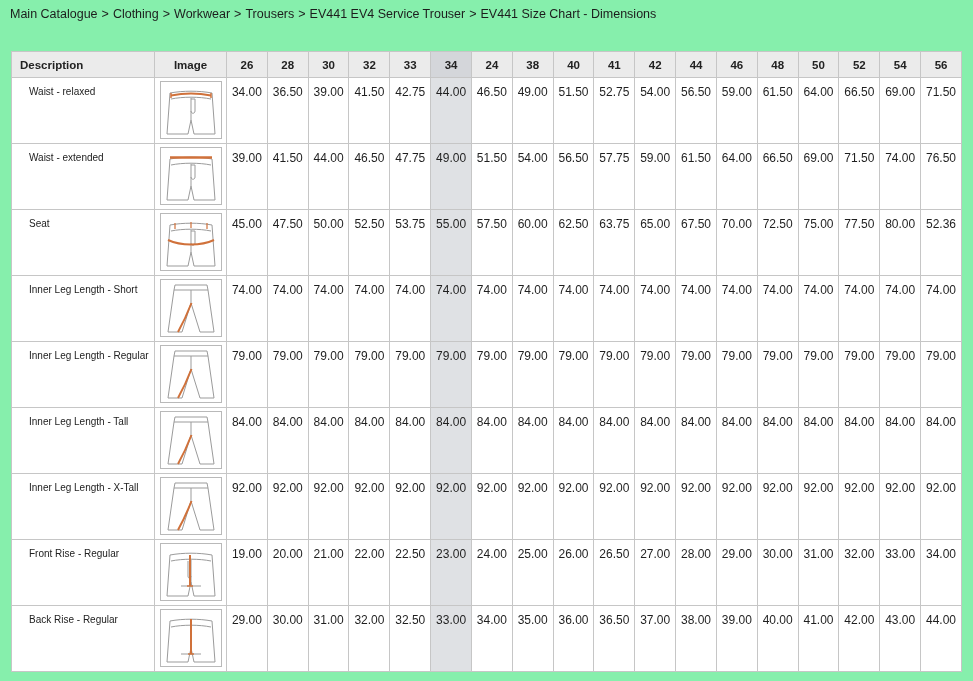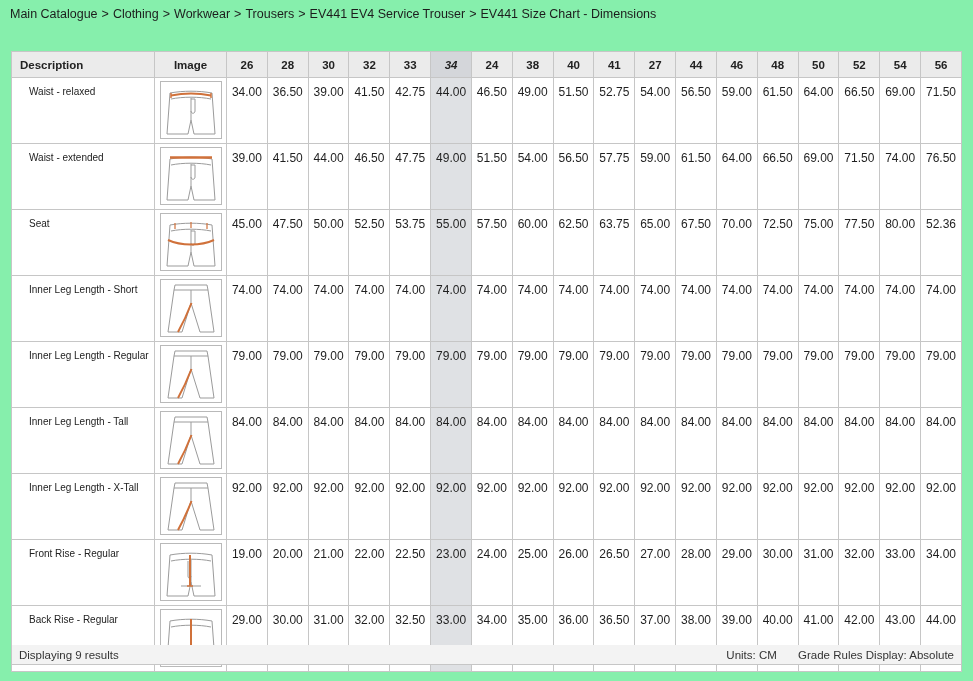--- a/index.html
+++ b/index.html
@@ -14,21 +14,21 @@
   table.sizechart { border-collapse:collapse; table-layout:fixed; width:951px; background:#fff; }
   table.sizechart th, table.sizechart td { border:1px solid #c6c6c6; overflow:hidden; }
 
   col.desc-col  { width:143px; }
   col.img-col   { width:72px; }
 
   thead th { background:#ebebeb; height:26px; font-size:11.5px; font-weight:bold; color:#222; vertical-align:middle; }
   thead th.desc-h { text-align:left; padding-left:8px; }
   thead th.img-h  { text-align:center;margin-top:35px; }
   thead th.size-h { text-align:center;margin-left:15px; }
-  thead th.size-h.hl { background:#d4d6da;font-style:italic; }
+  thead th.size-h.hl { background:#d4d6da; }
 
   tbody td { height:65px; vertical-align:top; background:#fff; }
   tbody td.desc-c { font-size:10px; color:#222; padding:8px 4px 0 17px; text-align:left; }
   tbody td.img-c  { text-align:center; padding-top:3px; }
   tbody td.val-c  { text-align:center; font-size:12px; color:#1f1f1f; padding-top:7px; font-weight:500; }
   tbody td.val-c.hl { background:#dfe1e4; }
 
   .thumb { display:inline-block; width:62px; height:58px; border:1px solid #b9b9b9; background:#fff; }
   .thumb svg { display:block; width:100%; height:100%; }
 
@@ -76,21 +76,21 @@
             <th class="size-h">26</th>
             <th class="size-h">28</th>
             <th class="size-h">30</th>
             <th class="size-h">32</th>
             <th class="size-h">33</th>
             <th class="size-h hl">34</th>
             <th class="size-h">24</th>
             <th class="size-h">38</th>
             <th class="size-h">40</th>
             <th class="size-h">41</th>
-            <th class="size-h">27</th>
+            <th class="size-h">42</th>
             <th class="size-h">44</th>
             <th class="size-h">46</th>
             <th class="size-h">48</th>
             <th class="size-h">50</th>
             <th class="size-h">52</th>
             <th class="size-h">54</th>
             <th class="size-h">56</th>
           </tr>
       </thead>
       <tbody>
@@ -354,21 +354,14 @@
             <td class="val-c">40.00</td>
             <td class="val-c">41.00</td>
             <td class="val-c">42.00</td>
             <td class="val-c">43.00</td>
             <td class="val-c">44.00</td>
           </tr>
         </tbody>
     </table>
   </div>
 
-  <div class="footerbar">
-    <div class="left">Displaying 9 results</div>
-    <div class="right">
-      <span>Units: CM</span>
-      <span>Grade Rules Display: Absolute</span>
-    </div>
-  </div>
 
 </div>
 
 </body></html>

